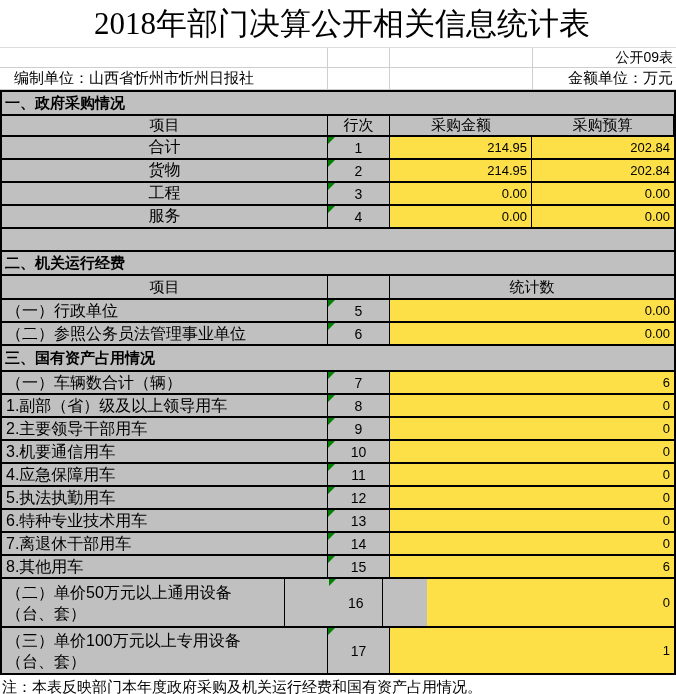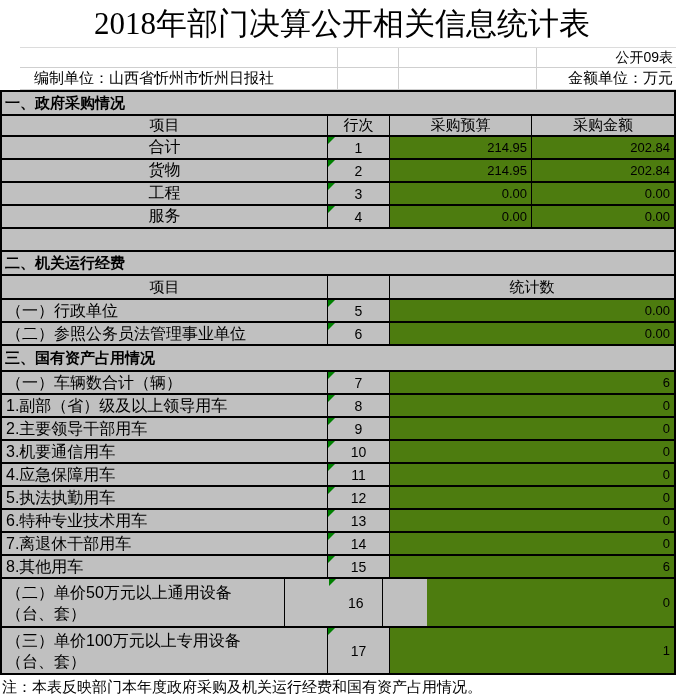--- a/index.html
+++ b/index.html
@@ -13,41 +13,41 @@
 
   
   .title {
     height:47px;
     display:flex; align-items:center; justify-content:center;
     font-family:"Liberation Serif","DejaVu Serif",serif;
     font-size:31px; white-space:nowrap;margin-left:8px;
   }
 
   
-  .meta-row { display:flex; border-bottom:1px solid #cfcfcf; font-size:14px;margin-left:20px; }
+  .meta-row { display:flex; border-bottom:1px solid #cfcfcf; font-size:14px; }
   .meta-row.first { height:21px; border-top:1px solid #dcdcdc; }
   .meta-row.second { height:22px; font-size:15px; }
   .mc { height:100%; display:flex; align-items:center; border-right:1px solid #cfcfcf; }
   .mc1 { width:328px; padding-left:14px; }
   .mc2 { width:62px; }
   .mc3 { width:143px; }
   .mc4 { width:143px; border-right:none; justify-content:flex-end; padding-right:3px; }
 
   
   .tbl { width:676px; border:2px solid #000; }
   .r { display:flex; border-bottom:2px solid #000; background:#c0c0c0; }
   .r.last { border-bottom:none; }
   .c { display:flex; align-items:center; overflow:hidden; }
   .c1 { width:326px; border-right:1px solid #000; }
   .c2 { width:62px; border-right:1px solid #000; justify-content:center;
         font-size:14px; position:relative; }
   .c3 { width:142px; border-right:1px solid #000; }
   .c4 { width:142px; }
   .cv { width:284px; } 
-  .white { background:#4d7c0f; }
+  .white { background:#fde047; }
   .num { justify-content:flex-end; padding-right:4px; font-size:13px; }
   .center { justify-content:center; }
   .item { font-size:16px; }
   .item-left { padding-left:4px; white-space:pre-line; line-height:21px; }
   .hdr { font-size:15px; justify-content:center; }
   .sec-head { height:22px; padding-left:3px; font-weight:bold; font-size:15px;
               display:flex; align-items:center; }
 
   .h21 { height:21px; } .h23 { height:23px; }
   .h24 { height:24px; } .h45 { height:45px; } .h49 { height:49px;gap:44px; }
@@ -85,22 +85,22 @@
 
   <div class="tbl">
 
     <div class="r">
       <div class="sec-head" style="width:672px;">一、政府采购情况</div>
     </div>
 
     <div class="r h21">
       <div class="c c1 hdr">项目</div>
       <div class="c c2 hdr">行次</div>
+      <div class="c c4 hdr">采购金额</div>
       <div class="c c3 hdr">采购预算</div>
-      <div class="c c4 hdr">采购金额</div>
     </div>
 
     <div class="r h23">
       <div class="c c1 item center">合计</div>
       <div class="c c2">
           <span class="flag"></span>
           <span>1</span>
         </div>
       <div class="c c3 white num">214.95</div>
       <div class="c c4 white num">202.84</div>

